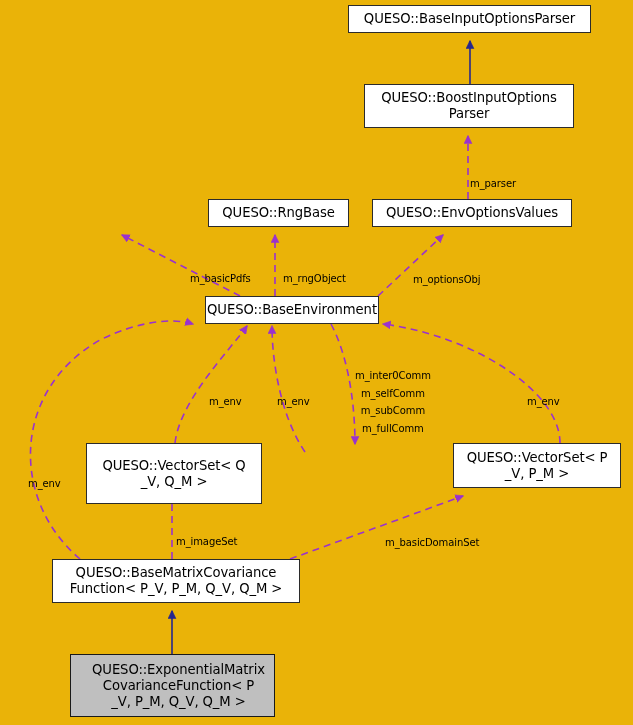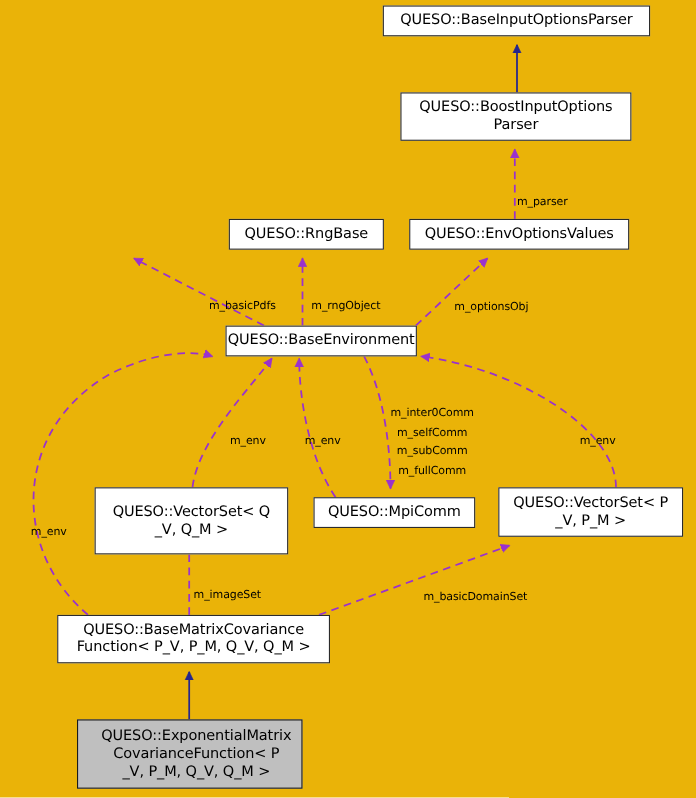--- a/index.html
+++ b/index.html
@@ -150,23 +150,20 @@
 
   <div class="node" id="n5" style="left: 192px; top: 296px; width: 174px; height: 28px; margin-left: 13px;">
       <span class="nodelabel">QUESO::BaseEnvironment</span>
     </div>
 
   <div class="node" id="n6" style="left: 86px; top: 443px; width: 176px; height: 61px;">
       <span class="nodelabel">QUESO::VectorSet&lt; Q
 _V, Q_M &gt;</span>
     </div>
 
-  <div class="node" id="n7" style="left: 285px; top: 452px; width: 147px; height: 28px;">
-      <span class="nodelabel">QUESO::MpiComm</span>
-    </div>
 
   <div class="node" id="n8" style="left: 453px; top: 443px; width: 168px; height: 45px;">
       <span class="nodelabel">QUESO::VectorSet&lt; P
 _V, P_M &gt;</span>
     </div>
 
   <div class="node" id="n9" style="left: 52px; top: 559px; width: 248px; height: 44px;">
       <span class="nodelabel">QUESO::BaseMatrixCovariance
 Function&lt; P_V, P_M, Q_V, Q_M &gt;</span>
     </div>

